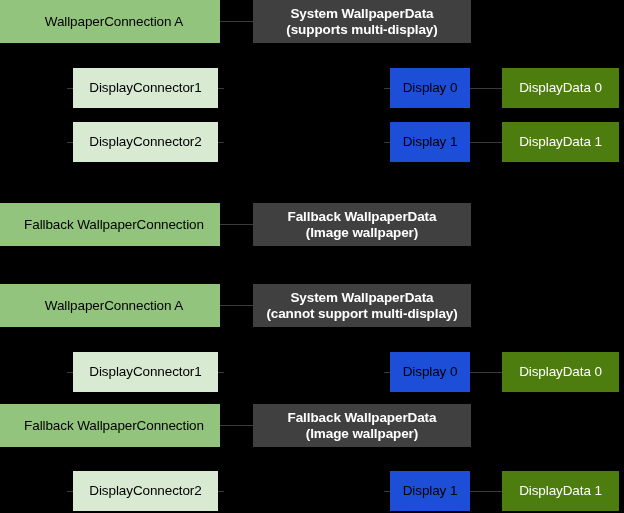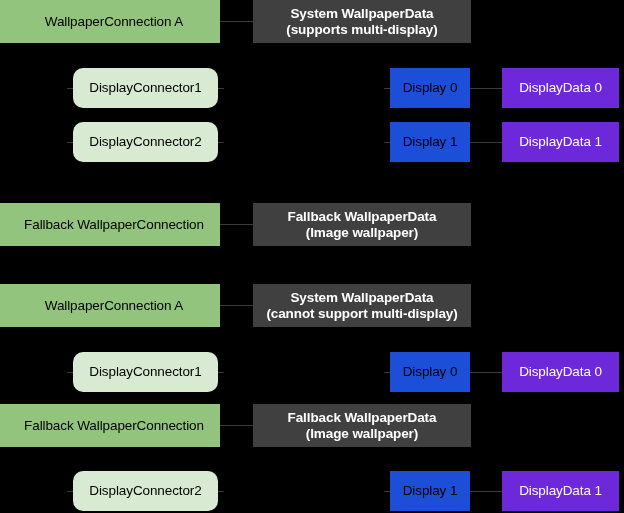--- a/index.html
+++ b/index.html
@@ -29,33 +29,32 @@
     white-space: pre-line;
   }
   .node.green {
     background: #93c47d;
     color: #000000;
     padding-left: 12px;
   }
   .node.lightgreen {
     background: #d9ead3;
     color: #000000;
-    border-radius: 10px;
   }
   .node.blue {
     background: #404040;
     color: #ffffff;
     font-weight: bold;
   }
   .node.pink {
     background: #1d4ed8;
     color: #000000;
   }
   .node.magenta {
-    background: #6d28d9;
+    background: #4d7c0f;
     color: #ffffff;
     text-align: right;
   }
   .connector {
     position: absolute;
     background: #3b3b3b;
     height: 1px;
   }
 </style>
 </head>

